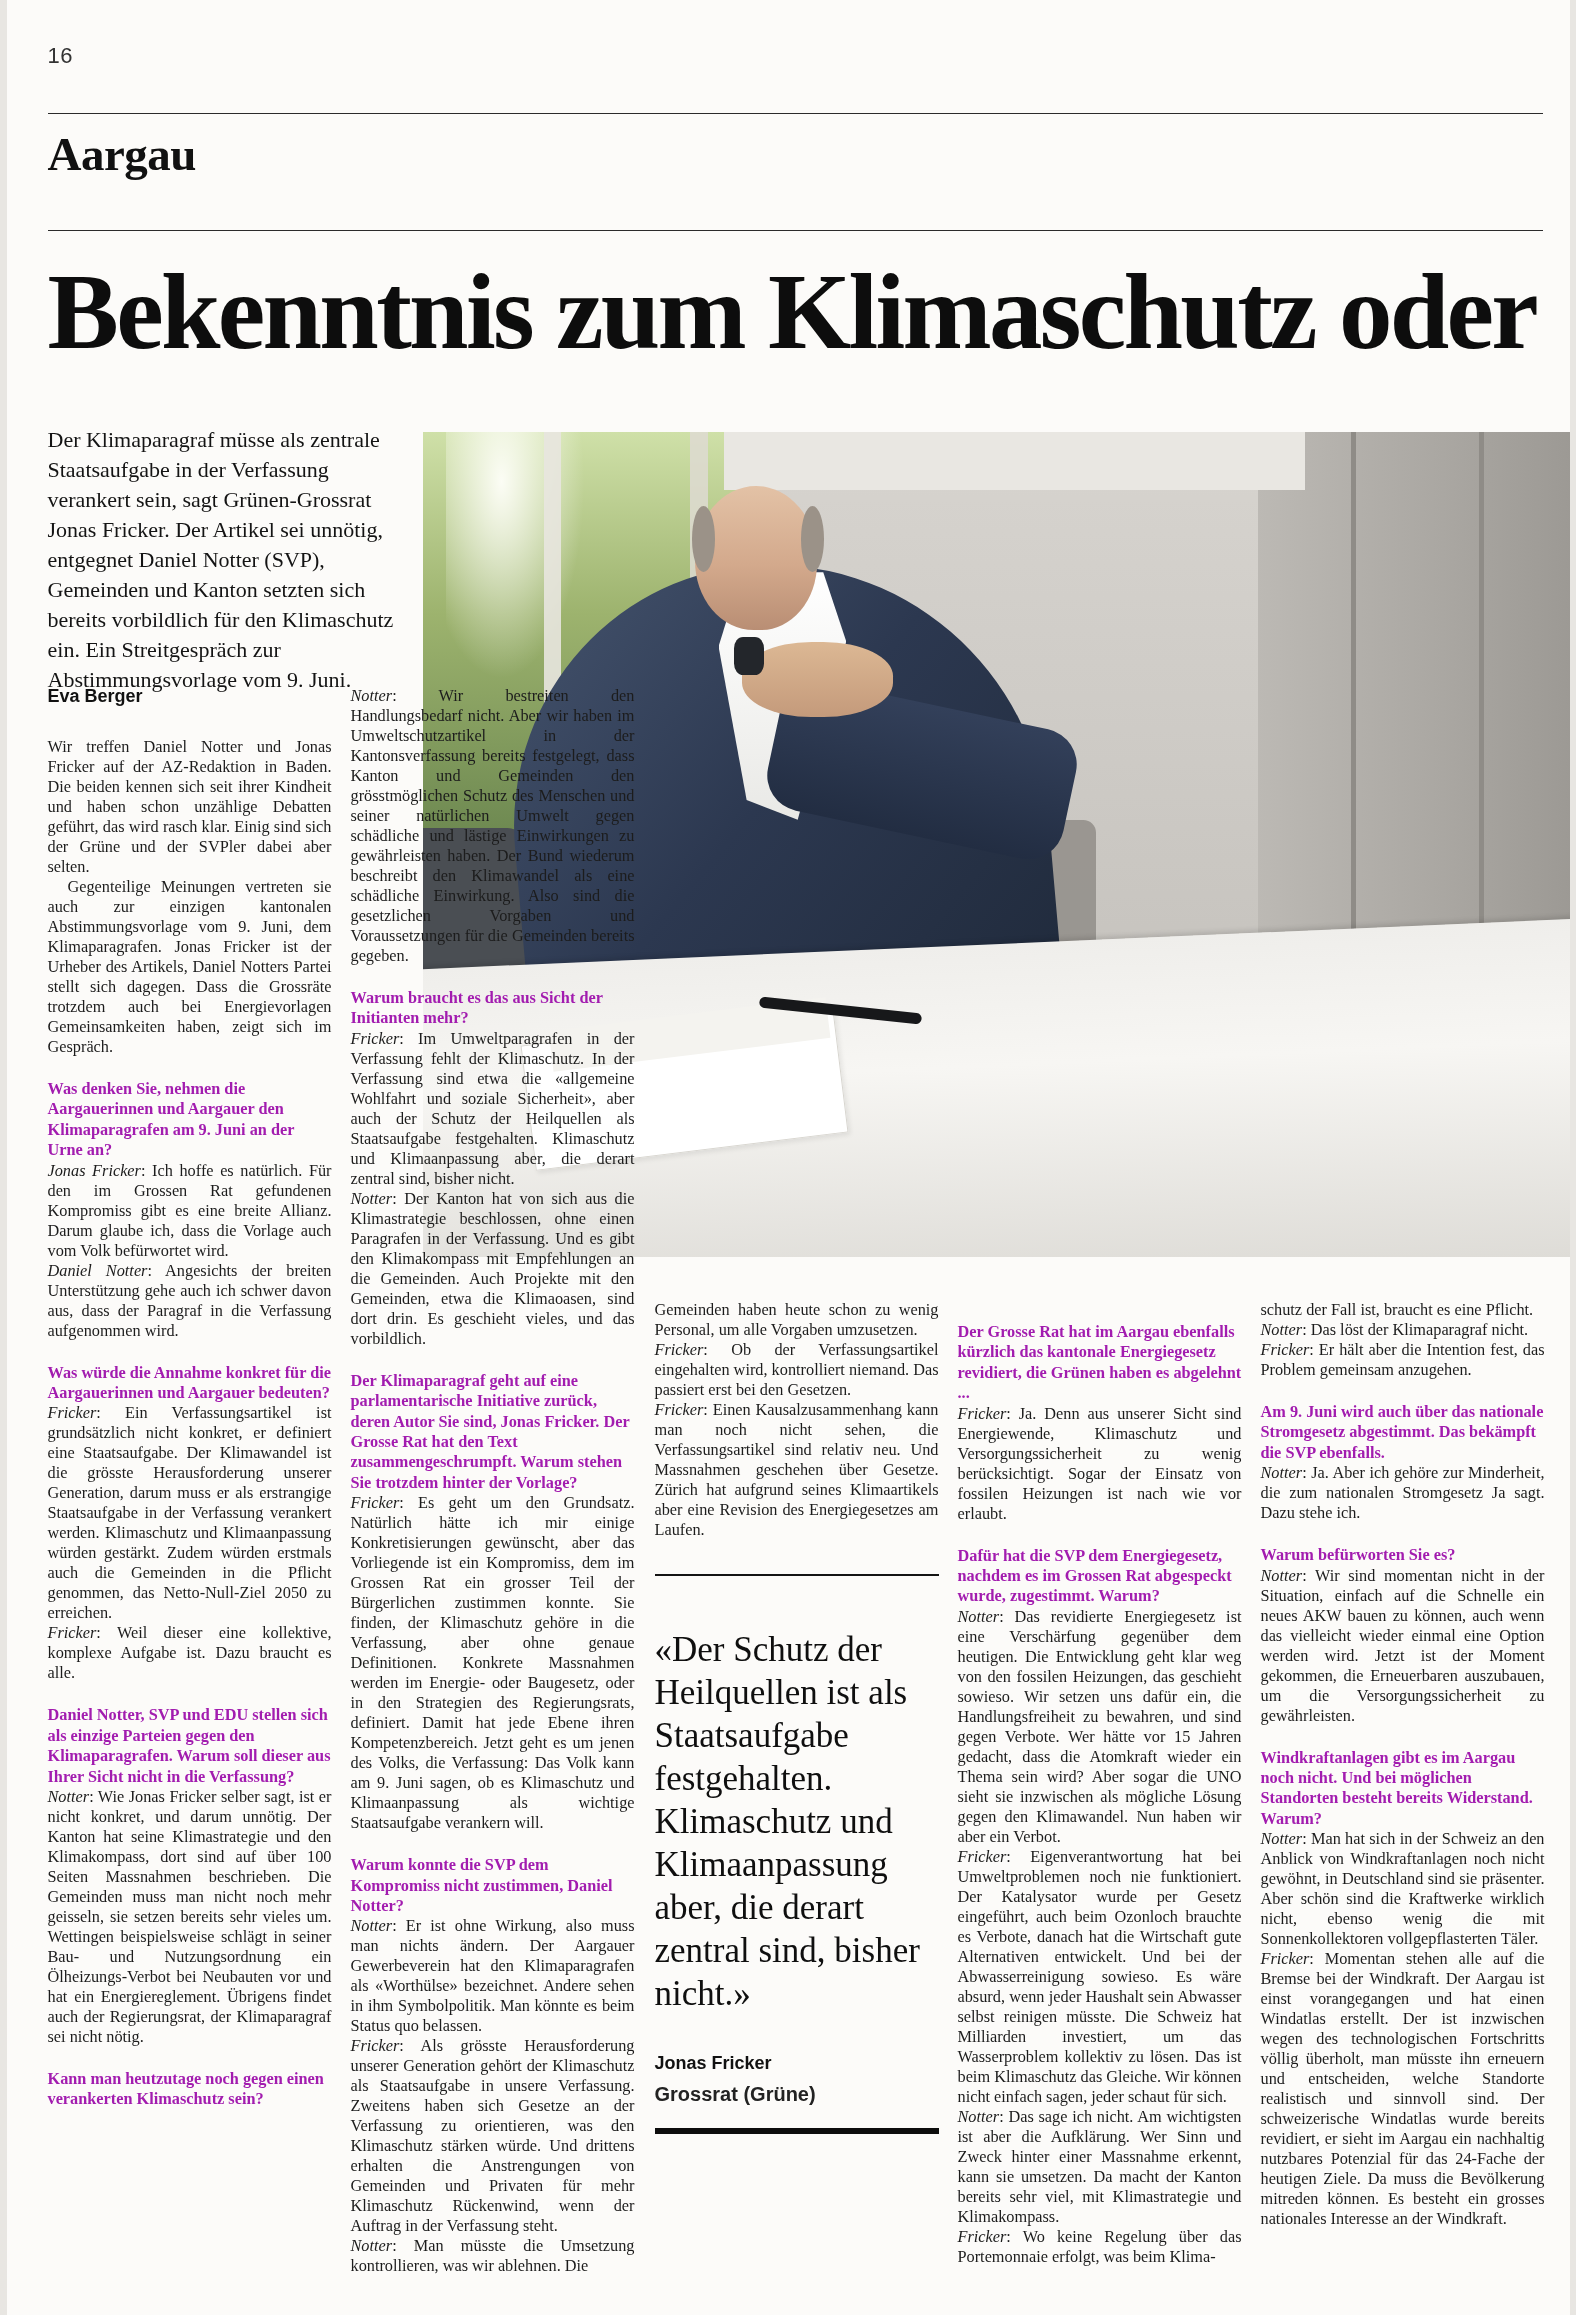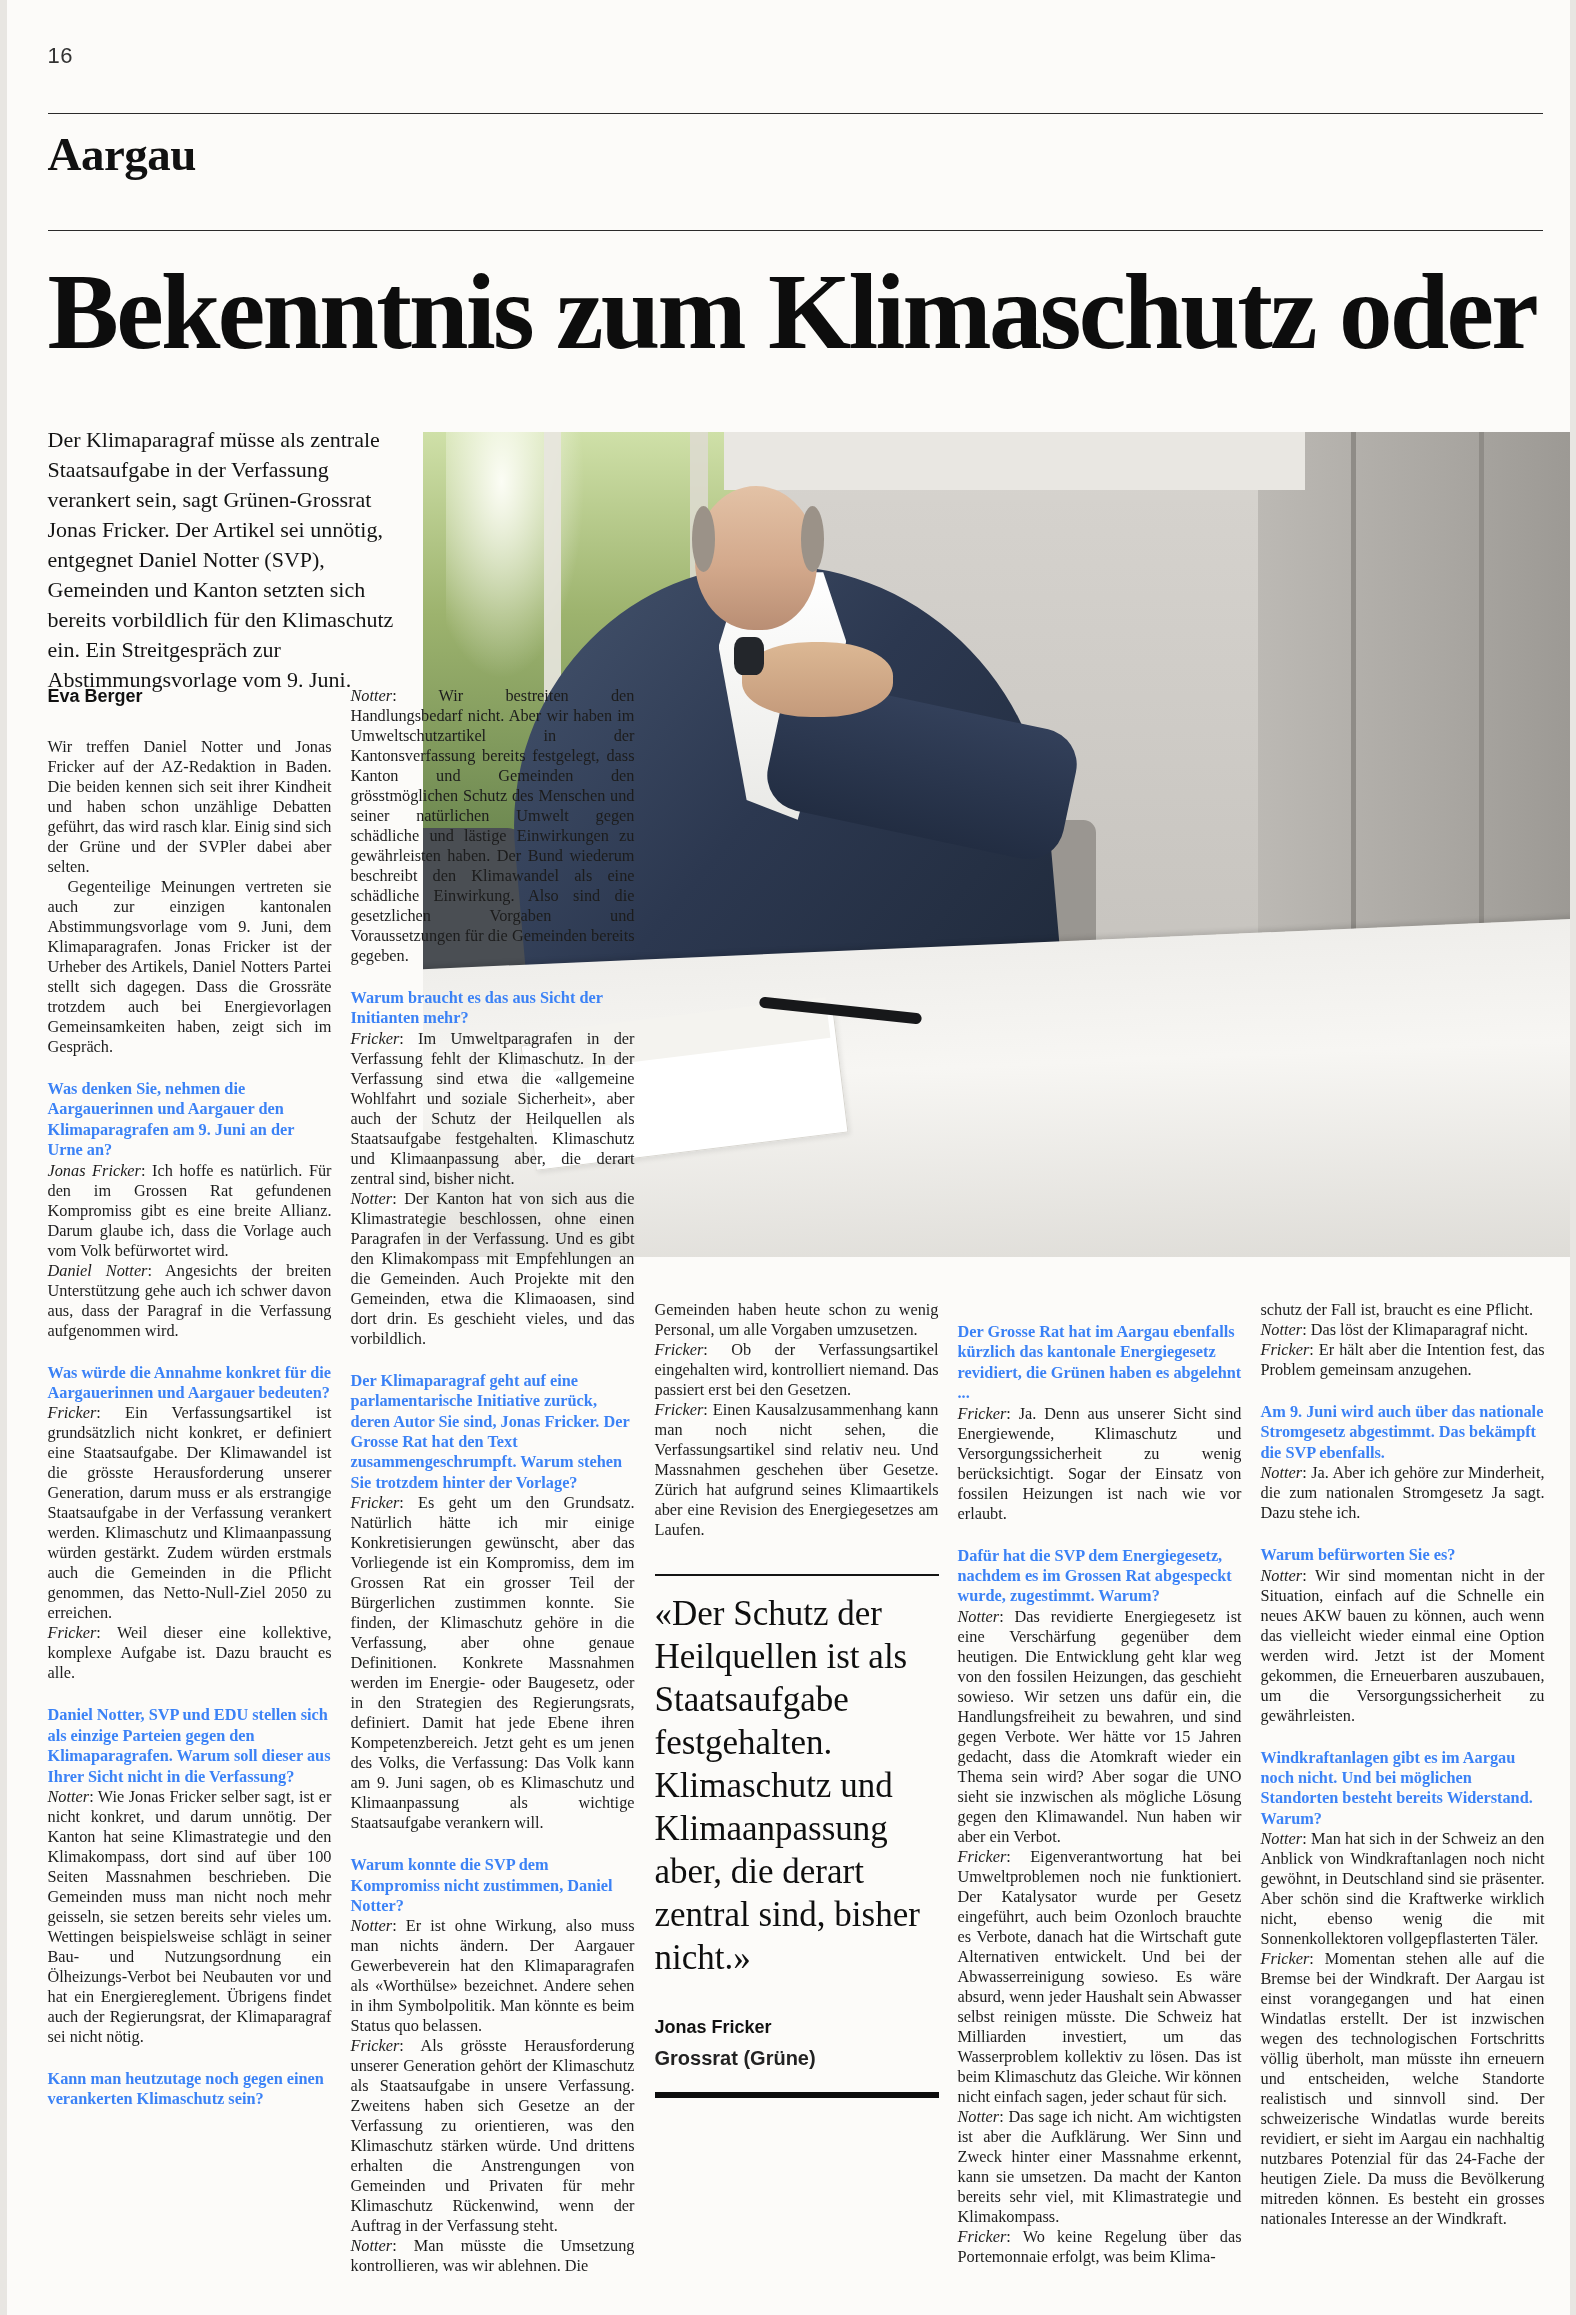--- a/index.html
+++ b/index.html
@@ -87,32 +87,32 @@
   .col-4{left:951px;}
   .col-5{left:1254px;}
   .byline{
     font-family:"Liberation Sans","DejaVu Sans",sans-serif;
     font-weight:700;font-size:18px;color:#111;
     margin:0 0 31px 0;
   }
   p.body{margin:0;text-align:justify;}
   p.body.ind{text-indent:20px;}
   p.q{
-    margin:22px 0 0 0;font-weight:700;text-align:left;color:#3b82f6;
+    margin:22px 0 0 0;font-weight:700;text-align:left;color:#a21caf;
     line-height:20.4px;
   }
   p.body i{font-style:italic;}
   .pq{
     margin-top:34px;
     border-top:2.3px solid #141414;
     border-bottom:6.3px solid #0d0d0d;
     padding:16.3px 0 23.5px 0;
   }
   .pq-text{
-    font-size:35px;line-height:43px;color:#0f0f0f;text-align:left;
+    font-size:35px;line-height:43px;color:#0f0f0f;text-align:left;margin-top:36px;
   }
   .pq-author{
     font-family:"Liberation Sans","DejaVu Sans",sans-serif;
     font-weight:700;font-size:18px;margin-top:38px;color:#111;
   }
   .pq-role{
     font-family:"Liberation Sans","DejaVu Sans",sans-serif;
     font-size:20px;color:#222;margin-top:11px;font-weight:bold;
   }
 </style>

